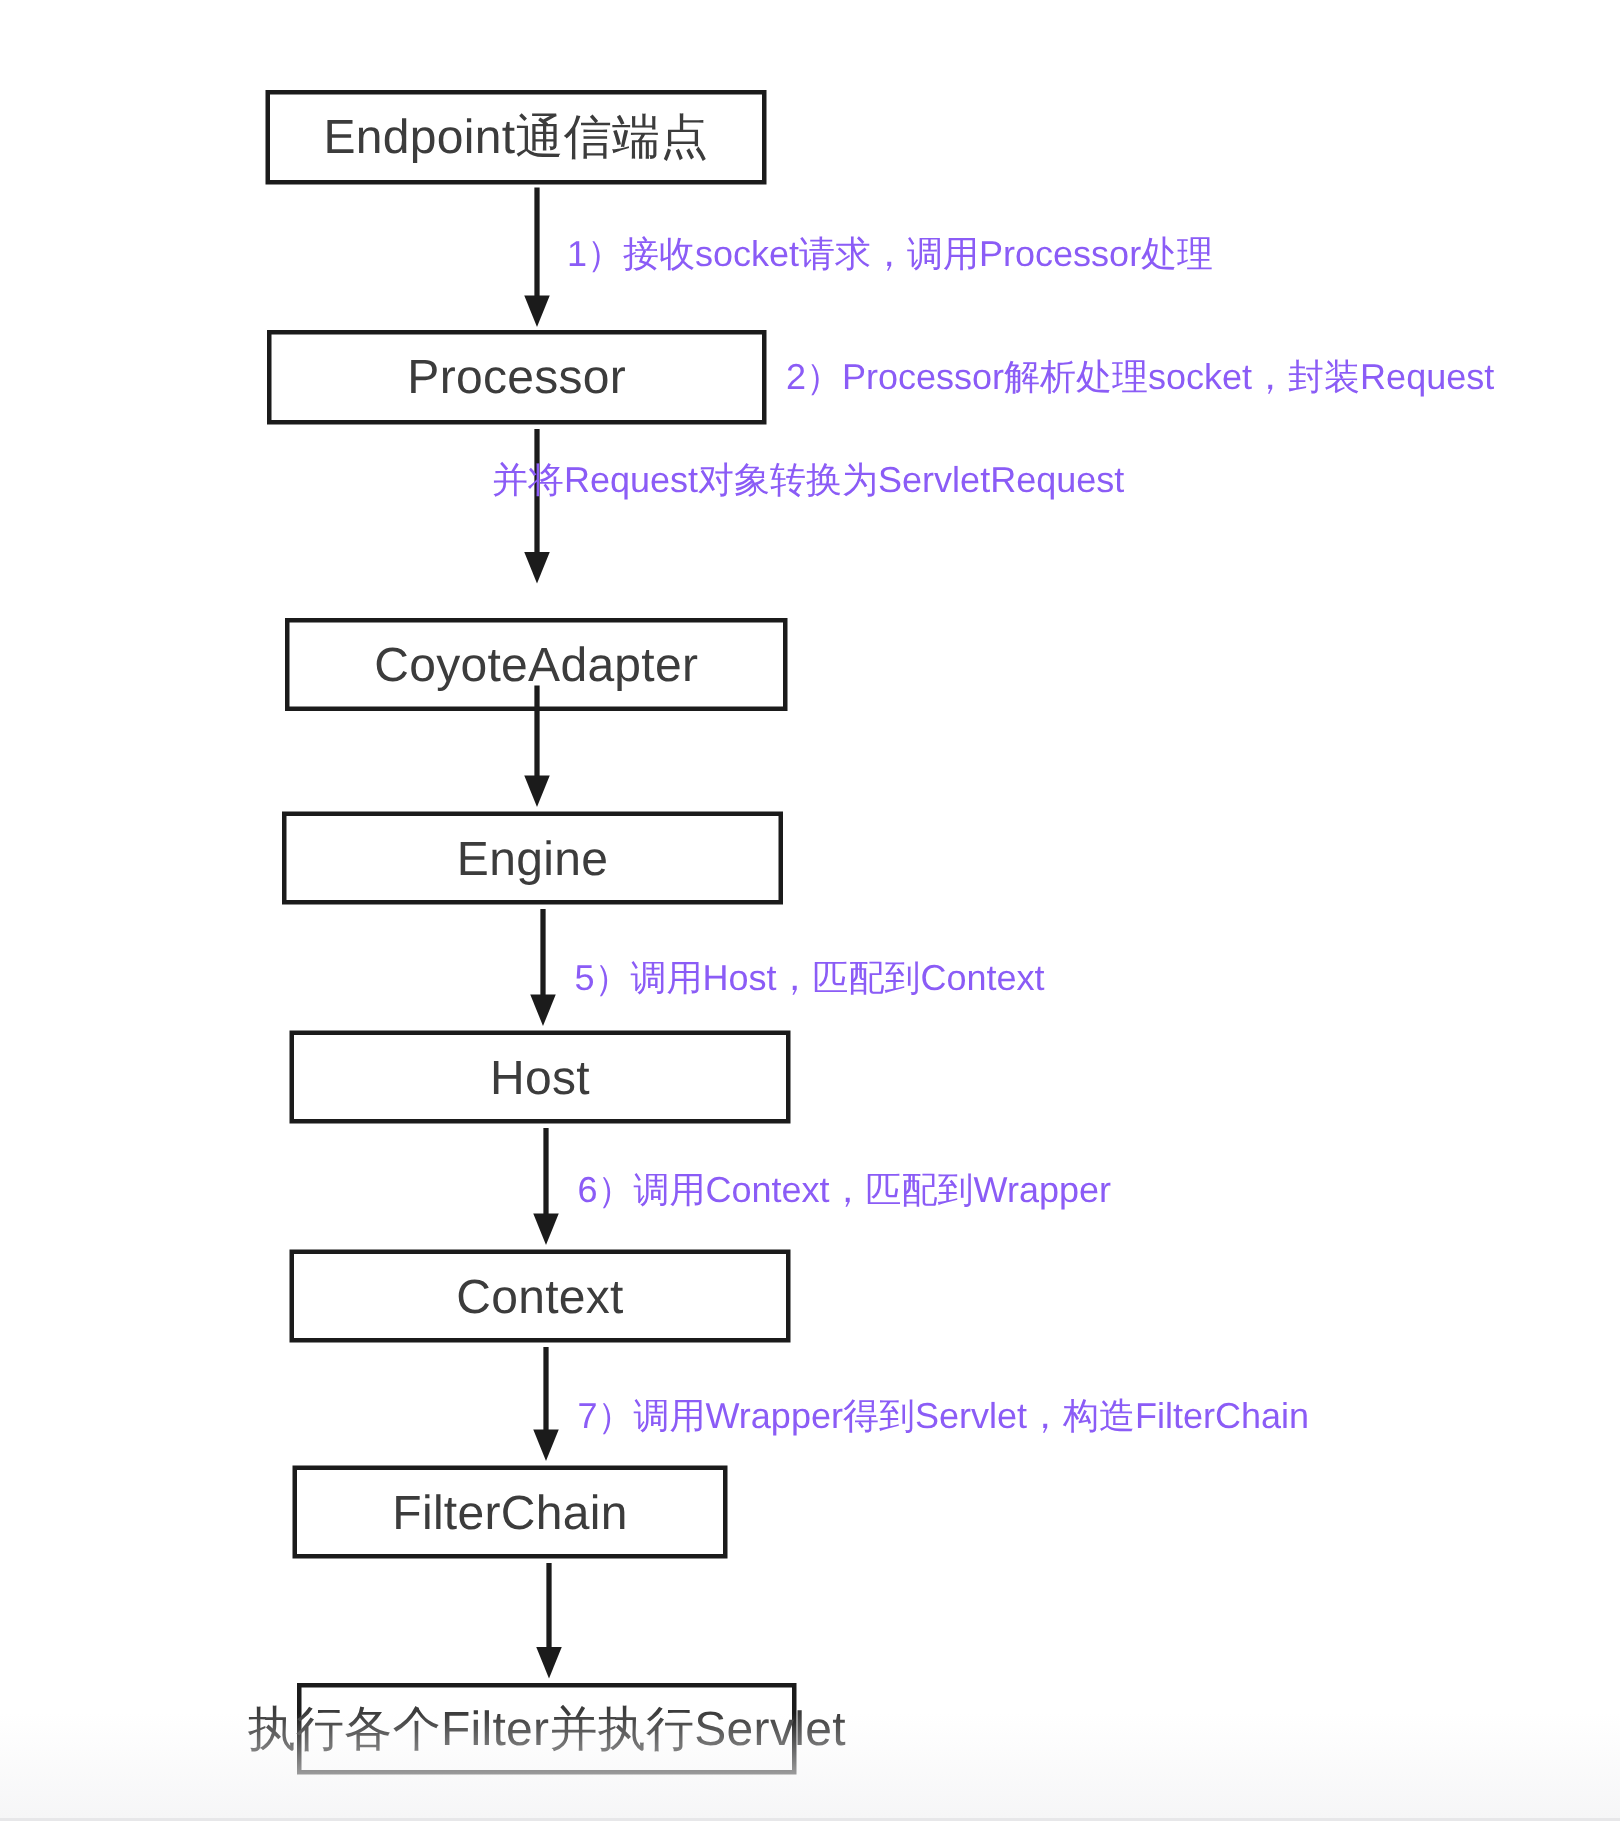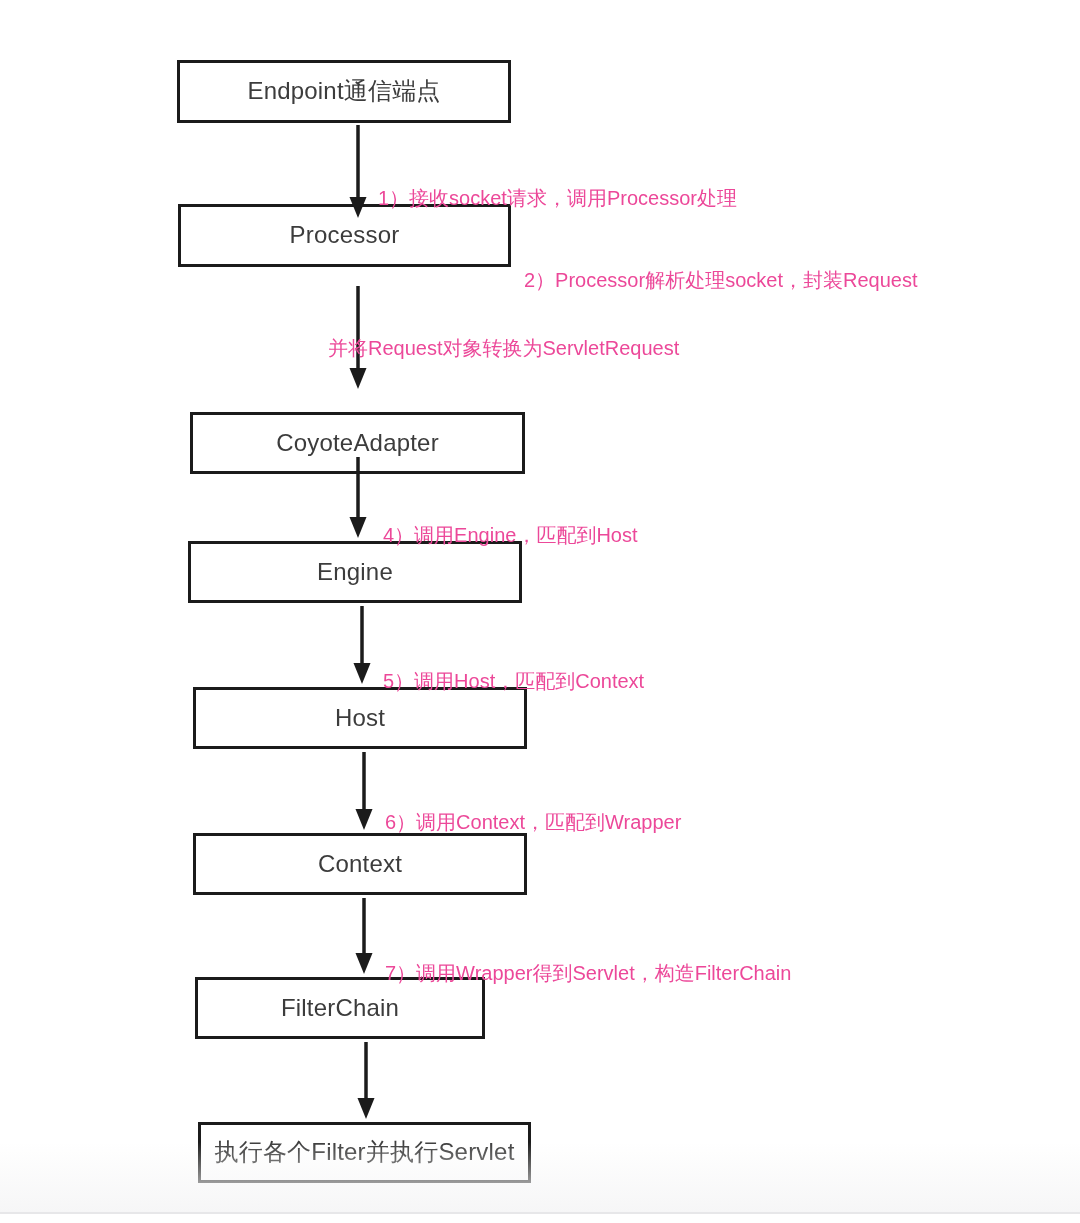--- a/index.html
+++ b/index.html
@@ -41,61 +41,60 @@
   .node {
     position: absolute;
     box-sizing: border-box;
     border: 3px solid #1b1b1b;
     background: #ffffff;
     display: flex;
     align-items: center;
     justify-content: center;
   }
   .node-label {
-    font-size: 24px;
+    font-size: 32px;
     line-height: 1.2;
     color: #3c3c3c;
     letter-spacing: 0.2px;
     white-space: nowrap;
   }
 
   .connector {
     position: absolute;
     width: 26px;
   }
   .connector svg {
     display: block;
     overflow: visible;
   }
 
   .edge-label {
     position: absolute;
-    font-size: 20px;
+    font-size: 24px;
     line-height: 36px;
-    color: #ec4899;
+    color: #8b5cf6;
     white-space: nowrap;
-    margin-top: 28px;
   }
   .edge-label .edge-line {
     display: block;
   }
   .edge-label.two-line {
     line-height: 37px;
   }
 </style>
 </head>
 <body>
 
 <div id="canvas">
 
   <div class="node" style="left:177px; top:60px; width:334px; height:63px;">
     <span class="node-label">Endpoint通信端点</span>
   </div>
 
-  <div class="node" style="left:178px; top:204px; width:333px; height:63px;">
+  <div class="node" style="left:178px; top:220px; width:333px; height:63px;">
     <span class="node-label">Processor</span>
   </div>
 
   <div class="node" style="left:190px; top:392px; width:335px; height:62px;margin-top:20px;">
     <span class="node-label">CoyoteAdapter</span>
   </div>
 
   <div class="node" style="left:188px; top:541px; width:334px; height:62px;justify-content:center;">
     <span class="node-label">Engine</span>
   </div>
@@ -170,23 +169,20 @@
   </div>
 
   <div class="edge-label" style="left:524px; top:234px;">
     <span class="edge-line">2）Processor解析处理socket，封装Request</span>
   </div>
 
   <div class="edge-label two-line" style="left:371px; top:302px;">
     <span class="edge-line" style="margin-left:-43px;">并将Request对象转换为ServletRequest</span>
   </div>
 
-  <div class="edge-label" style="left:383px; top:489px;">
-    <span class="edge-line">4）调用Engine，匹配到Host</span>
-  </div>
 
   <div class="edge-label" style="left:383px; top:635px;">
     <span class="edge-line">5）调用Host，匹配到Context</span>
   </div>
 
   <div class="edge-label" style="left:385px; top:776px;">
     <span class="edge-line">6）调用Context，匹配到Wrapper</span>
   </div>
 
   <div class="edge-label" style="left:385px; top:927px;">

